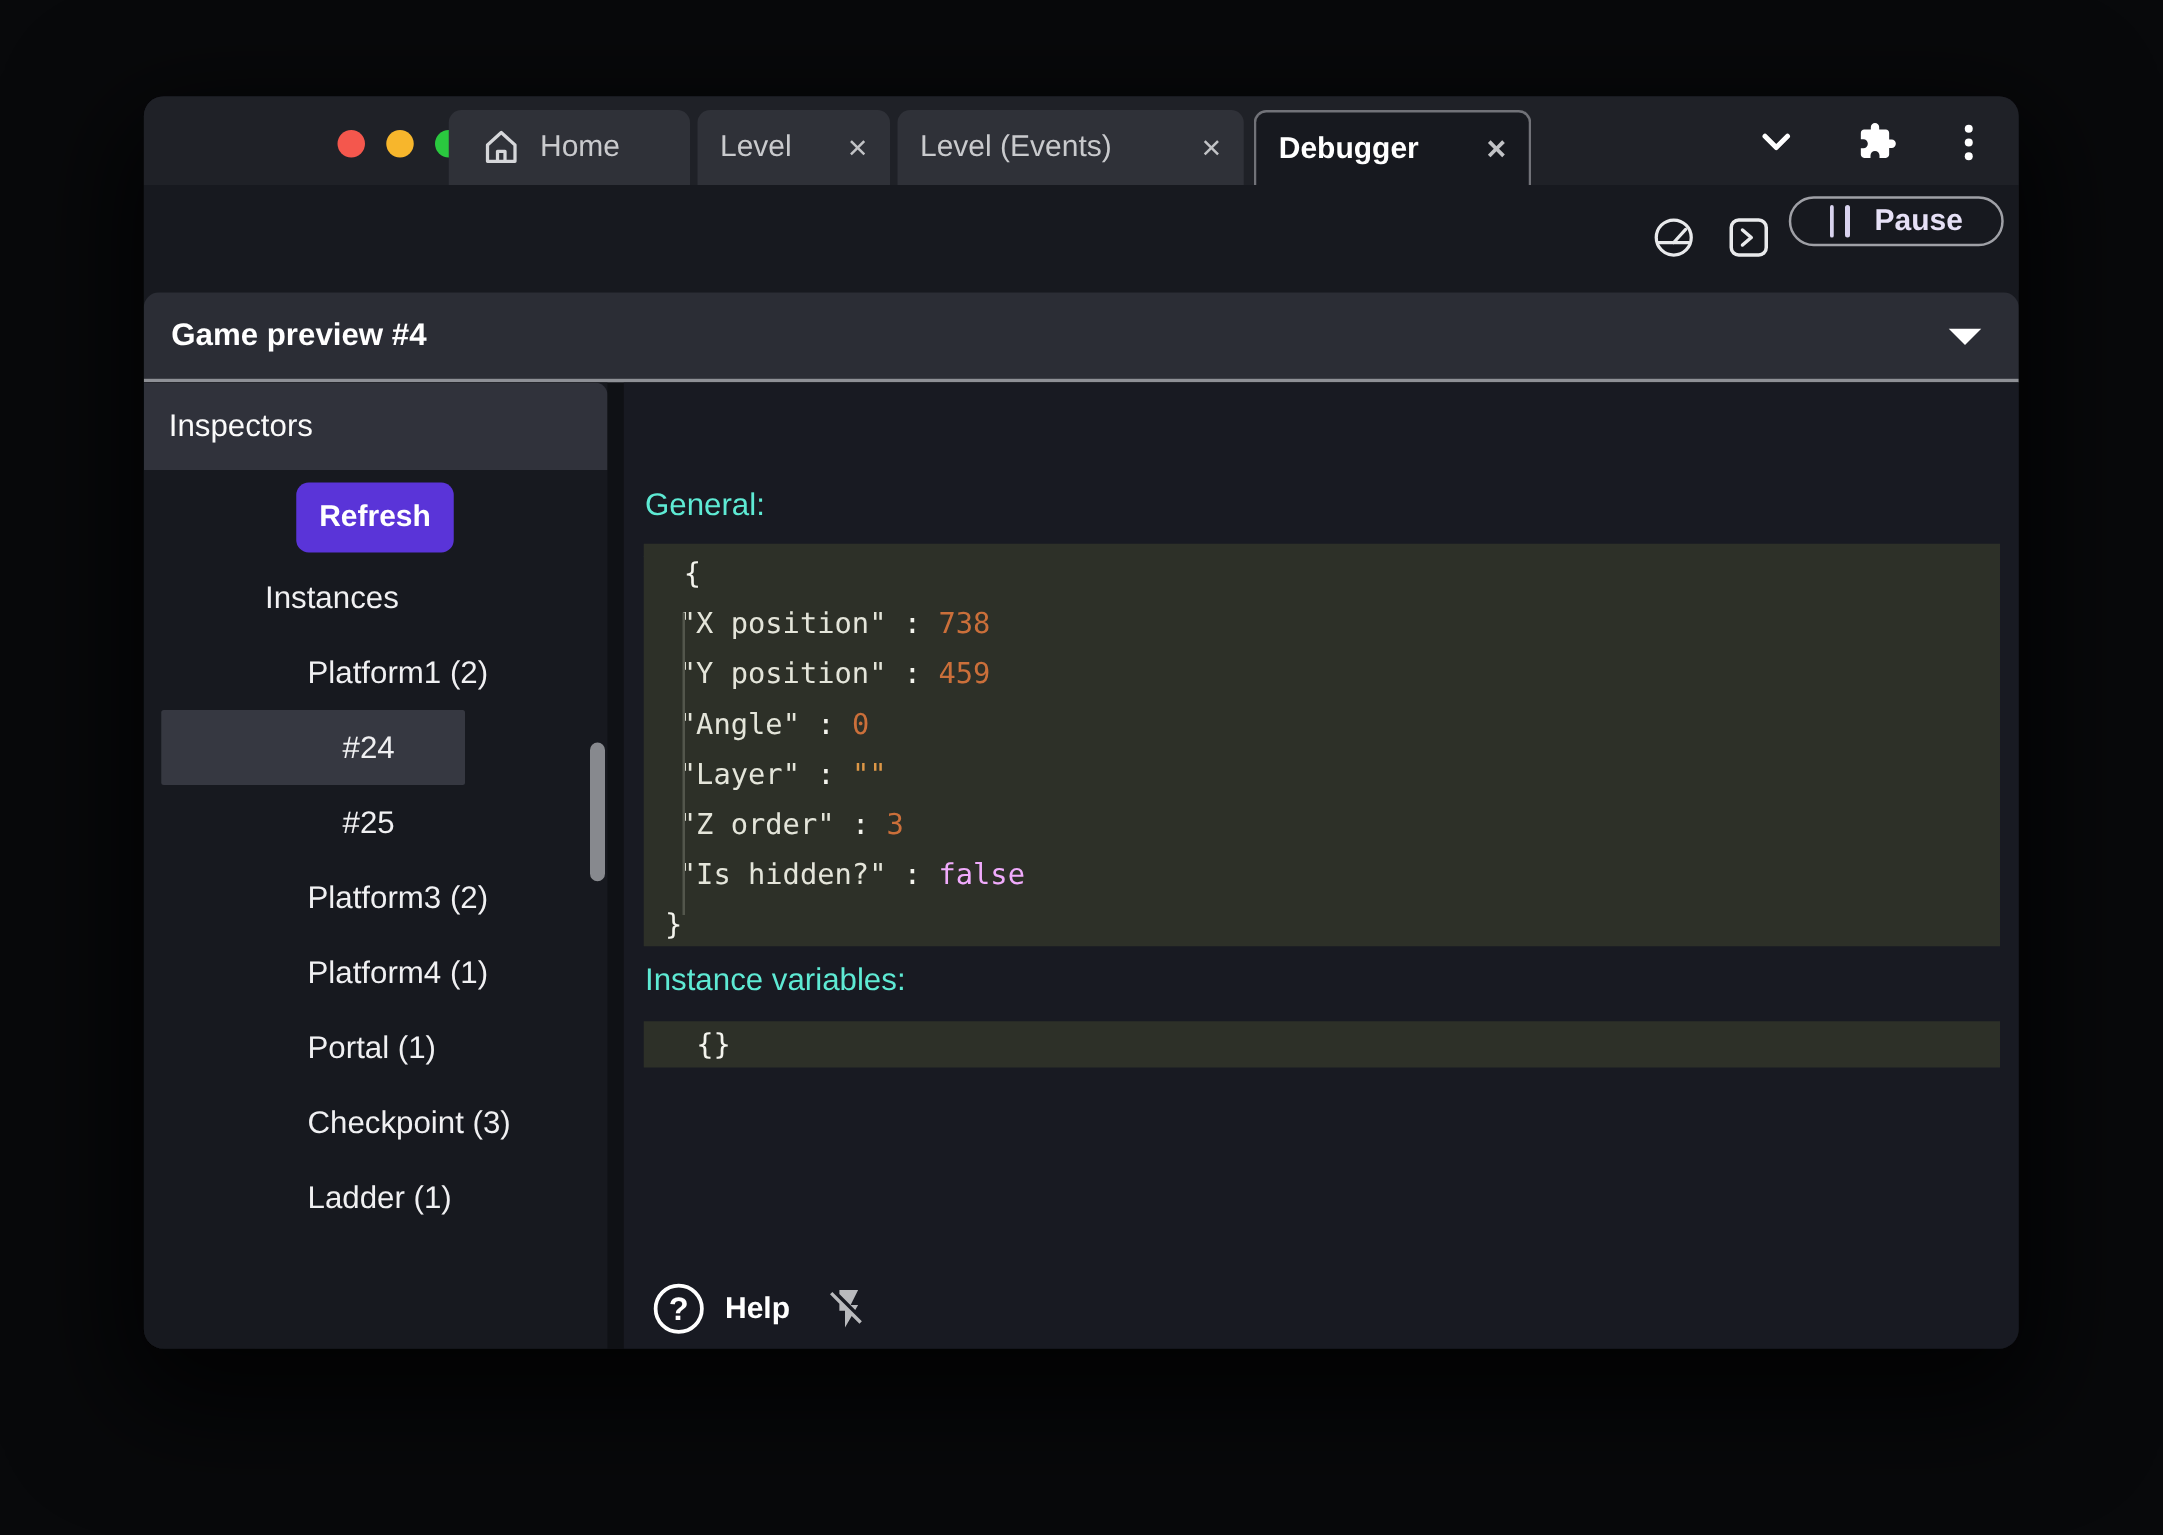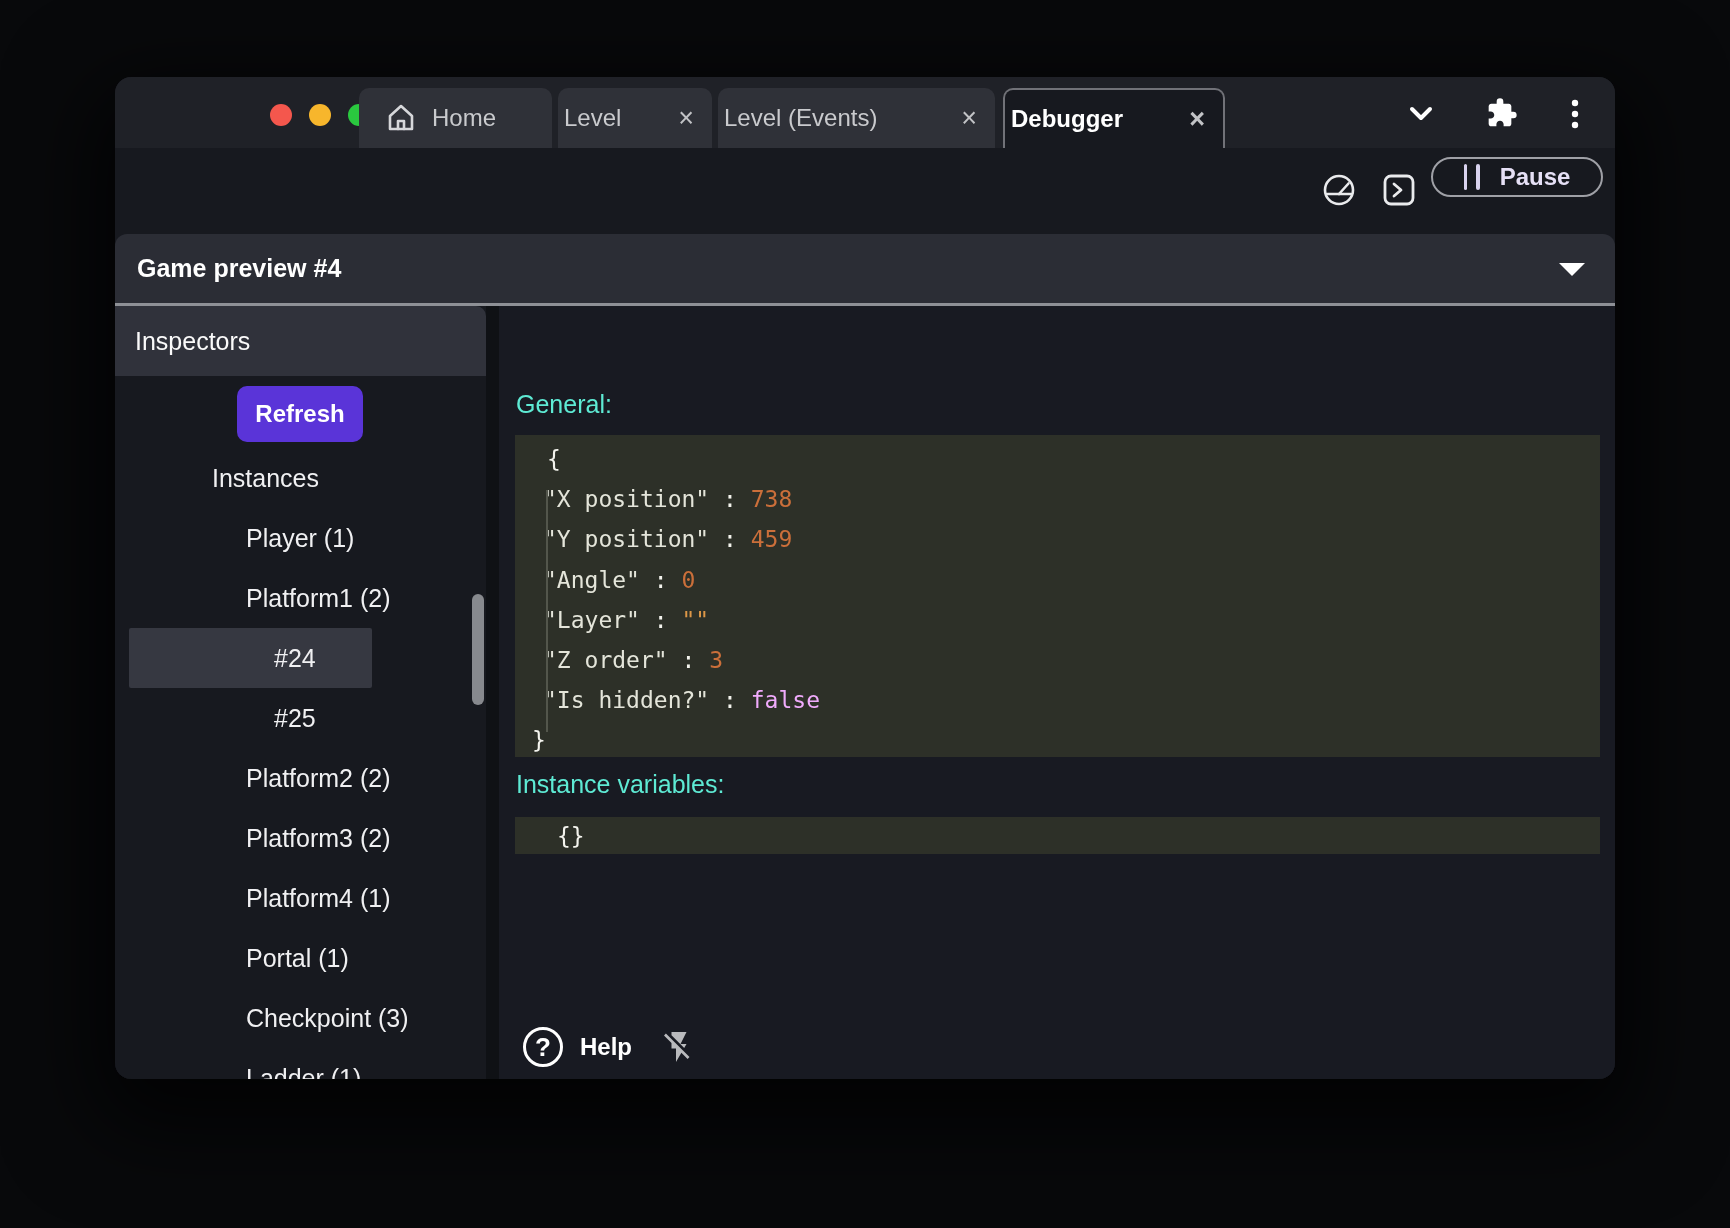--- a/index.html
+++ b/index.html
@@ -25,21 +25,21 @@
   .hamburger i { display:block; height:3.5px; background:#e9eaec; border-radius:2px; margin-bottom:6px; }
   .tab {
     position:absolute; top:11px; height:60px; background:#2f3138;
     border-radius:10px 10px 0 0; display:flex; align-items:center;
     color:#c9cacd; font-size:24px;
   }
   .tab1 { left:244px; width:193px; }
   .tab2 { left:443px; width:154px; }
   .tab3 { left:603px; width:277px; }
   .tab4 { left:888px; width:222px; background:#17191f; border:2px solid #717278; border-bottom:none; color:#fff; font-weight:700; }
-  .tab .tlabel { padding-left:6px; }
+  .tab .tlabel { padding-left:18px; }
   .tab1 .tlabel { padding-left:15px; }
   .tab .close { margin-left:auto; margin-right:18px; font-size:27px; line-height:1; color:#c2c3c6; cursor:pointer; }
   .home-ic { margin-left:26px; }
   .icon-btn { position:absolute; cursor:pointer; }
   
   .toolbar { position:absolute; left:0; top:71px; width:100%; height:84px; background:#17191f; }
   .gauge { position:absolute; left:1206px; top:24px; }
   .console { position:absolute; left:1266px; top:24px; }
   .pause-btn {
     position:absolute; left:1316px; top:9px; width:172px; height:40px;
@@ -211,25 +211,23 @@
 
     <div class="body">
 
       <div class="sidebar">
         <div class="sb-header">
           <span>Inspectors</span>
         </div>
         <button class="refresh-btn">Refresh</button>
         <div class="tree">
           <div class="trow lvl0">Instances</div>
-          <div class="trow lvl1">Player (1)</div>
           <div class="trow lvl1">Platform1 (2)</div>
           <div class="trow lvl2 selected">#24</div>
           <div class="trow lvl2">#25</div>
-          <div class="trow lvl1">Platform2 (2)</div>
           <div class="trow lvl1">Platform3 (2)</div>
           <div class="trow lvl1">Platform4 (1)</div>
           <div class="trow lvl1">Portal (1)</div>
           <div class="trow lvl1">Checkpoint (3)</div>
           <div class="trow lvl1">Ladder (1)</div>
         </div>
         <div class="sb-scroll"></div>
       </div>
 
       <div class="main">

